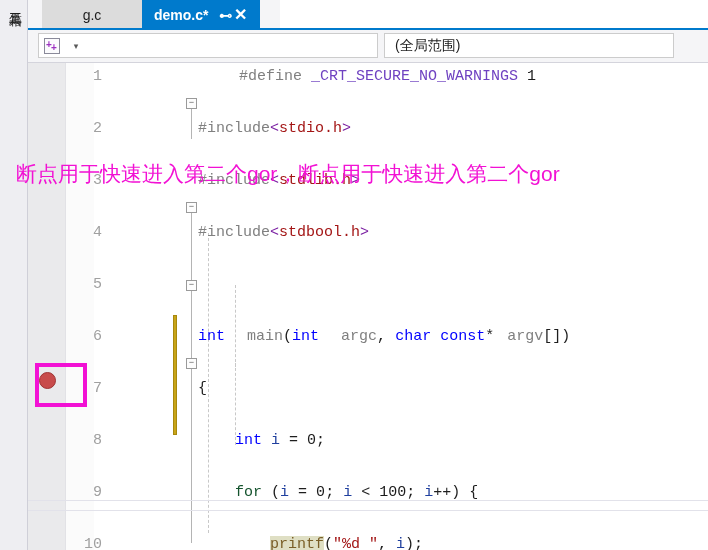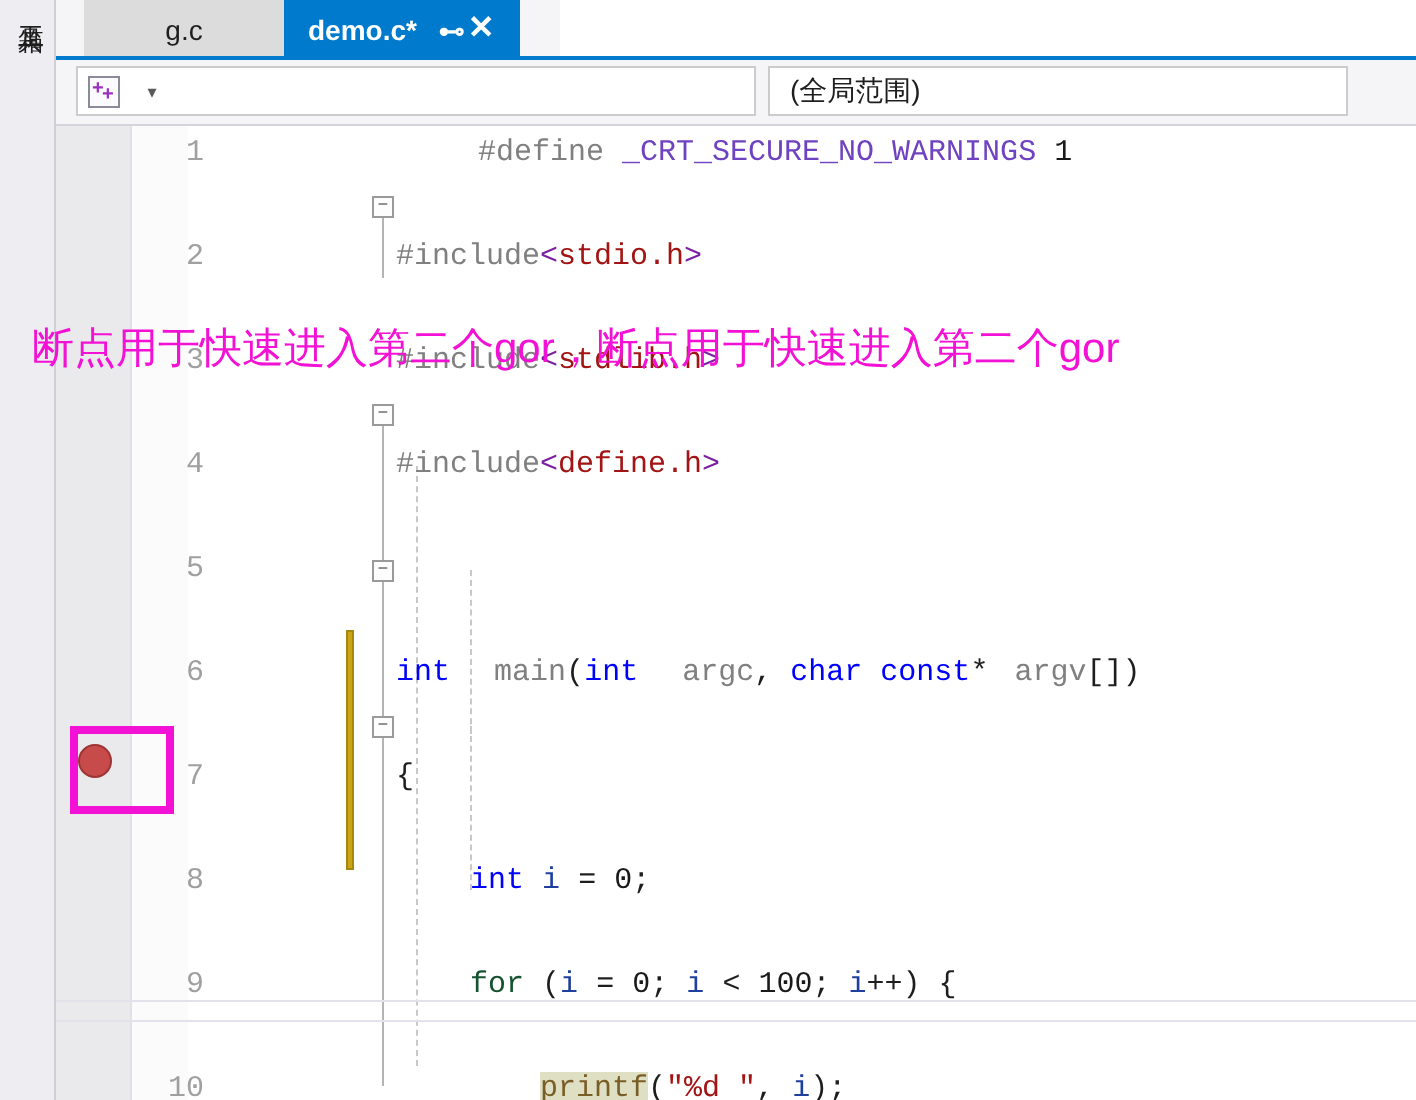--- a/index.html
+++ b/index.html
@@ -230,21 +230,21 @@
         <span class="code" style="left:170px;"><span class="t-pre">#include</span><span class="t-angle">&lt;</span><span class="t-hdr">stdio.h</span><span class="t-angle">&gt;</span></span>
       </div>
 
       <div class="row" style="top:52px;">
         <span class="lineno">3</span>
         <span class="code" style="left:170px;"><span class="t-pre">#include</span><span class="t-angle">&lt;</span><span class="t-hdr">stdlib.h</span><span class="t-angle">&gt;</span></span>
       </div>
 
       <div class="row" style="top:78px;">
         <span class="lineno">4</span>
-        <span class="code" style="left:170px;"><span class="t-pre">#include</span><span class="t-angle">&lt;</span><span class="t-hdr">define.h</span><span class="t-angle">&gt;</span></span>
+        <span class="code" style="left:170px;"><span class="t-pre">#include</span><span class="t-angle">&lt;</span><span class="t-hdr">stdbool.h</span><span class="t-angle">&gt;</span></span>
       </div>
 
       <div class="row" style="top:104px;">
         <span class="lineno">5</span>
         <span class="code" style="left:170px;"></span>
       </div>
 
       <div class="row" style="top:130px;">
         <span class="lineno">6</span>
         <span class="code" style="left:170px;"><span class="t-kw">int</span> <span class="t-ident">main</span><span class="t-punc">(</span><span class="t-kw">int</span> <span class="t-ident">argc</span><span class="t-punc">,</span> <span class="t-kw">char</span> <span class="t-kw">const</span><span class="t-punc">*</span><span class="t-ident">argv</span><span class="t-punc">[])</span></span>

